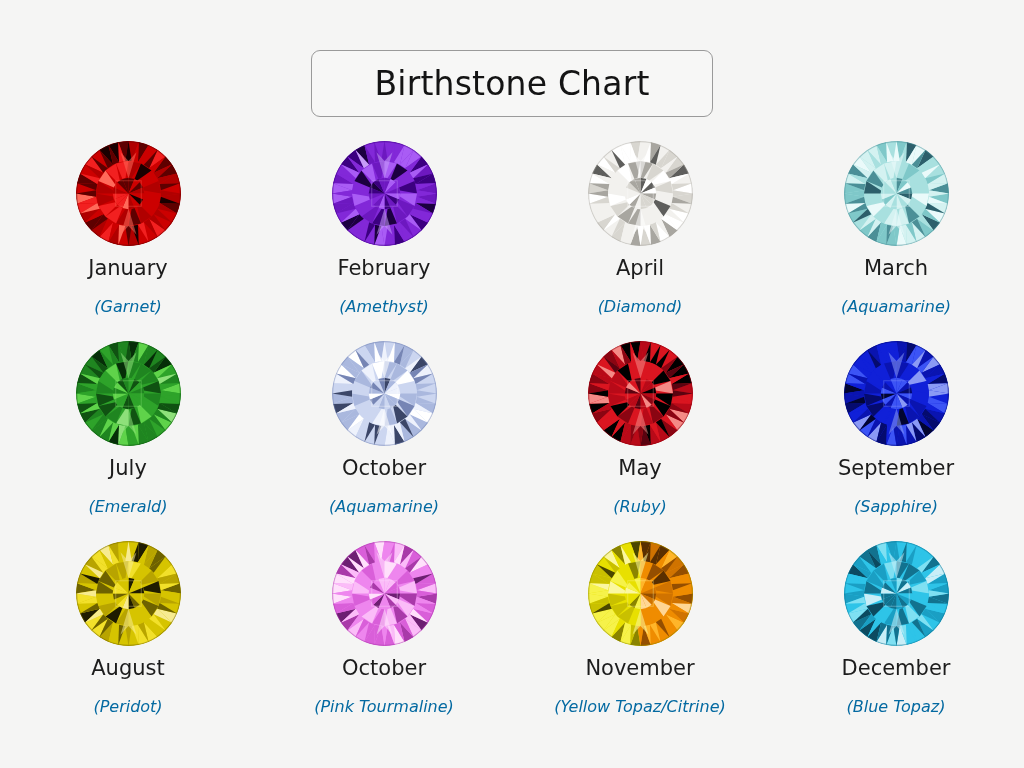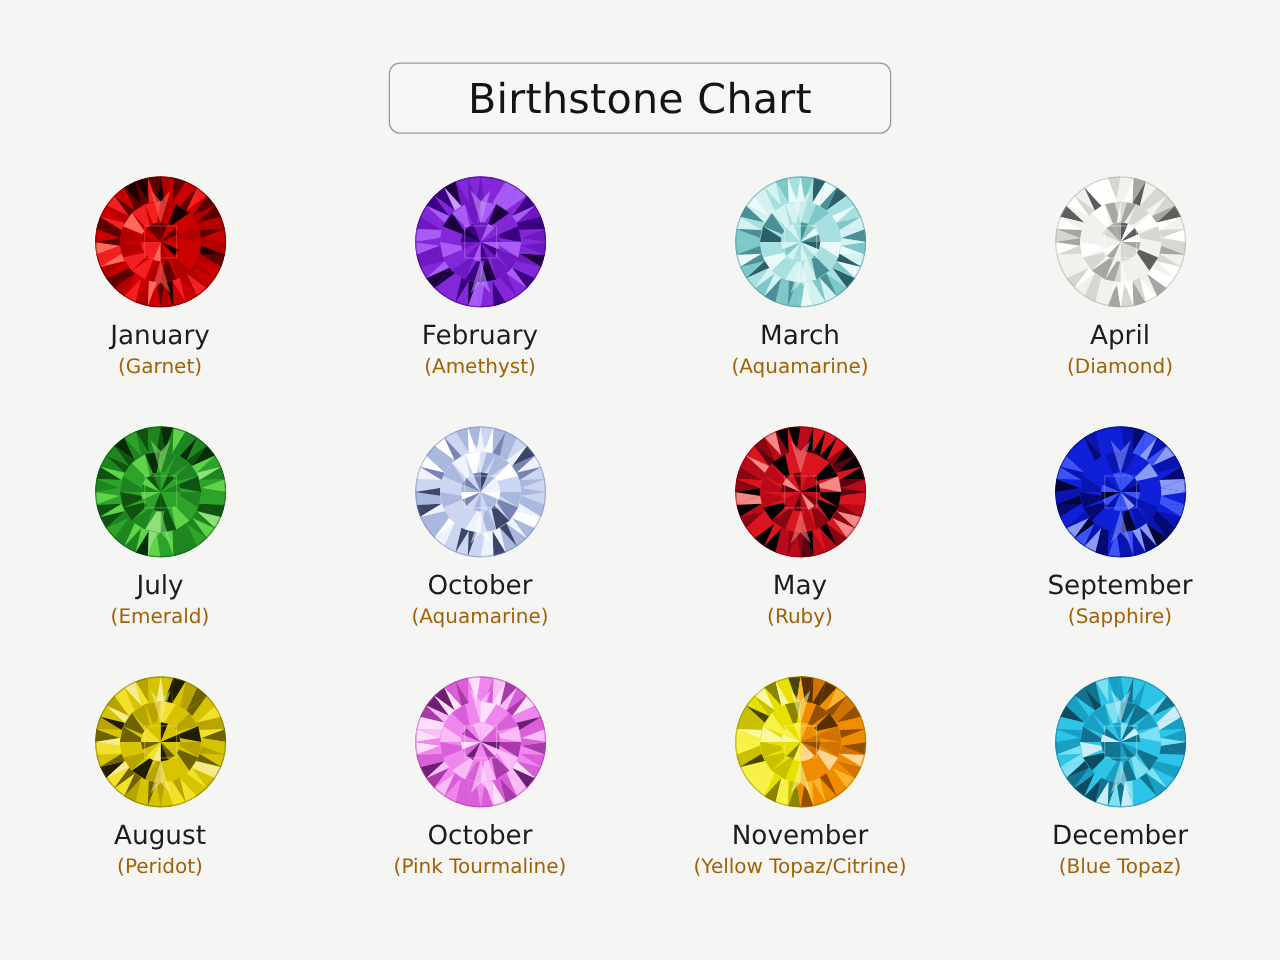--- a/index.html
+++ b/index.html
@@ -14,21 +14,21 @@
     overflow: hidden;
     position: relative;
   }
 
   
   #title-box {
     position: absolute;
     left: 311px;
     top: 50px;
     width: 402px;
-    height: 57px;
+    height: 67px;
     box-sizing: border-box;
     border: 1px solid #9a9a9a;
     border-radius: 9px;
     background: #f7f7f6;
     display: flex;
     align-items: center;
     justify-content: center;
   }
   #title-text {
     font-size: 33px;
@@ -63,26 +63,27 @@
 
   .month {
     margin-top: 10px;
     font-size: 21px;
     color: #1c1c1c;
     line-height: 1.05;
     white-space: nowrap;
     font-family: "DejaVu Sans", sans-serif;
   }
   .stone {
-    margin-top: 6px;
+    margin-top: 20px;
     font-size: 16px;
-    color: #a16207;
+    color: #0369a1;
     line-height: 1.05;
     white-space: nowrap;
     font-family: "DejaVu Sans", sans-serif;
+    font-style: italic;
   }
 </style>
 </head>
 <body>
 
 <div id="title-box">
   <div id="title-text">Birthstone Chart</div>
 </div>
 
 <div id="grid">
@@ -315,20 +316,136 @@
           </g>
         </svg>
       </div>
       <div class="month">February</div>
       <div class="stone">(Amethyst)</div>
     </div>
     <div class="cell">
       <div class="gem-wrap">
         <svg viewBox="0 0 107 107" width="107" height="107">
           <defs>
+            <clipPath id="gclip6">
+              <circle cx="53.5" cy="53.5" r="52.5"></circle>
+            </clipPath>
+          </defs>
+          <g clip-path="url(#gclip6)">
+            <circle cx="53.5" cy="53.5" r="52.5" fill="#f2f1ee"></circle>
+            <polygon points="53.5,1 63.74224190584674,2.008772778830405 56.690457917727194,21.106737146819995" fill="#f2f1ee"></polygon>
+            <polygon points="63.74224190584674,2.008772778830405 73.59088019916722,4.996324543157449 62.94876624463275,22.351592071916603" fill="#a8a6a0"></polygon>
+            <polygon points="73.59088019916722,4.996324543157449 82.66743723352911,9.847845354116373 68.84396378368622,24.793462845461047" fill="#f2f1ee"></polygon>
+            <polygon points="82.66743723352911,9.847845354116373 90.62310601229375,16.37689398770626 74.14950139952666,28.338509743042916" fill="#d8d6d0"></polygon>
+            <polygon points="90.62310601229375,16.37689398770626 97.15215464588363,24.332562766470886 78.66149025695708,32.850498600473344" fill="#d8d6d0"></polygon>
+            <polygon points="97.15215464588363,24.332562766470886 102.00367545684256,33.409119800832784 82.20653715453895,38.15603621631378" fill="#5e5e5c"></polygon>
+            <polygon points="102.00367545684256,33.409119800832784 104.9912272211696,43.25775809415327 84.6484079280834,44.05123375536725" fill="#f2f1ee"></polygon>
+            <polygon points="104.9912272211696,43.25775809415327 106,53.5 85.89326285318,50.309542082272806" fill="#ffffff"></polygon>
+            <polygon points="106,53.5 104.9912272211696,63.74224190584673 85.89326285318,56.690457917727194" fill="#d8d6d0"></polygon>
+            <polygon points="104.9912272211696,63.74224190584673 102.00367545684256,73.59088019916722 84.6484079280834,62.94876624463275" fill="#f2f1ee"></polygon>
+            <polygon points="102.00367545684256,73.59088019916722 97.15215464588363,82.66743723352911 82.20653715453895,68.84396378368622" fill="#ffffff"></polygon>
+            <polygon points="97.15215464588363,82.66743723352911 90.62310601229375,90.62310601229373 78.66149025695708,74.14950139952666" fill="#ffffff"></polygon>
+            <polygon points="90.62310601229375,90.62310601229373 82.66743723352911,97.15215464588363 74.14950139952666,78.66149025695708" fill="#a8a6a0"></polygon>
+            <polygon points="82.66743723352911,97.15215464588363 73.59088019916722,102.00367545684256 68.84396378368622,82.20653715453895" fill="#ffffff"></polygon>
+            <polygon points="73.59088019916722,102.00367545684256 63.74224190584674,104.9912272211696 62.94876624463275,84.6484079280834" fill="#a8a6a0"></polygon>
+            <polygon points="63.74224190584674,104.9912272211696 53.5,106 56.690457917727194,85.89326285318" fill="#d8d6d0"></polygon>
+            <polygon points="53.5,106 43.25775809415328,104.9912272211696 50.309542082272806,85.89326285318" fill="#a8a6a0"></polygon>
+            <polygon points="43.25775809415328,104.9912272211696 33.40911980083279,102.00367545684256 44.05123375536725,84.6484079280834" fill="#f2f1ee"></polygon>
+            <polygon points="33.40911980083279,102.00367545684256 24.33256276647088,97.15215464588363 38.15603621631379,82.20653715453896" fill="#d8d6d0"></polygon>
+            <polygon points="24.33256276647088,97.15215464588363 16.37689398770626,90.62310601229375 32.850498600473344,78.6614902569571" fill="#f2f1ee"></polygon>
+            <polygon points="16.37689398770626,90.62310601229375 9.847845354116366,82.66743723352911 28.338509743042913,74.14950139952666" fill="#d8d6d0"></polygon>
+            <polygon points="9.847845354116366,82.66743723352911 4.996324543157449,73.59088019916722 24.79346284546105,68.84396378368623" fill="#f2f1ee"></polygon>
+            <polygon points="4.996324543157449,73.59088019916722 2.008772778830405,63.742241905846726 22.351592071916606,62.94876624463275" fill="#f2f1ee"></polygon>
+            <polygon points="2.008772778830405,63.742241905846726 1,53.50000000000001 21.106737146819995,56.6904579177272" fill="#ffffff"></polygon>
+            <polygon points="1,53.50000000000001 2.008772778830398,43.25775809415329 21.106737146819995,50.309542082272806" fill="#d8d6d0"></polygon>
+            <polygon points="2.008772778830398,43.25775809415329 4.996324543157435,33.40911980083281 22.351592071916603,44.05123375536726" fill="#ffffff"></polygon>
+            <polygon points="4.996324543157435,33.40911980083281 9.847845354116373,24.33256276647088 24.793462845461047,38.15603621631378" fill="#5e5e5c"></polygon>
+            <polygon points="9.847845354116373,24.33256276647088 16.376893987706246,16.37689398770626 28.33850974304291,32.850498600473344" fill="#ffffff"></polygon>
+            <polygon points="16.376893987706246,16.37689398770626 24.332562766470843,9.847845354116401 32.85049860047335,28.338509743042906" fill="#f2f1ee"></polygon>
+            <polygon points="24.332562766470843,9.847845354116401 33.4091198008328,4.996324543157442 38.15603621631377,24.79346284546105" fill="#ffffff"></polygon>
+            <polygon points="33.4091198008328,4.996324543157442 43.257758094153246,2.008772778830405 44.05123375536725,22.351592071916606" fill="#ffffff"></polygon>
+            <polygon points="43.257758094153246,2.008772778830405 53.49999999999999,1 50.309542082272806,21.106737146819995" fill="#d8d6d0"></polygon>
+            <polygon points="53.5,1 50.309542082272806,21.106737146819995 56.690457917727194,21.106737146819995" fill="#f2f1ee"></polygon>
+            <polygon points="63.74224190584674,2.008772778830405 56.690457917727194,21.106737146819995 62.94876624463275,22.351592071916603" fill="#ffffff"></polygon>
+            <polygon points="73.59088019916722,4.996324543157449 62.94876624463275,22.351592071916603 68.84396378368622,24.793462845461047" fill="#5e5e5c"></polygon>
+            <polygon points="82.66743723352911,9.847845354116373 68.84396378368622,24.793462845461047 74.14950139952666,28.338509743042916" fill="#d8d6d0"></polygon>
+            <polygon points="90.62310601229375,16.37689398770626 74.14950139952666,28.338509743042916 78.66149025695708,32.850498600473344" fill="#f2f1ee"></polygon>
+            <polygon points="97.15215464588363,24.332562766470886 78.66149025695708,32.850498600473344 82.20653715453895,38.15603621631378" fill="#a8a6a0"></polygon>
+            <polygon points="102.00367545684256,33.409119800832784 82.20653715453895,38.15603621631378 84.6484079280834,44.05123375536725" fill="#ffffff"></polygon>
+            <polygon points="104.9912272211696,43.25775809415327 84.6484079280834,44.05123375536725 85.89326285318,50.309542082272806" fill="#d8d6d0"></polygon>
+            <polygon points="106,53.5 85.89326285318,50.309542082272806 85.89326285318,56.690457917727194" fill="#d8d6d0"></polygon>
+            <polygon points="104.9912272211696,63.74224190584673 85.89326285318,56.690457917727194 84.6484079280834,62.94876624463275" fill="#a8a6a0"></polygon>
+            <polygon points="102.00367545684256,73.59088019916722 84.6484079280834,62.94876624463275 82.20653715453895,68.84396378368622" fill="#d8d6d0"></polygon>
+            <polygon points="97.15215464588363,82.66743723352911 82.20653715453895,68.84396378368622 78.66149025695708,74.14950139952666" fill="#f2f1ee"></polygon>
+            <polygon points="90.62310601229375,90.62310601229373 78.66149025695708,74.14950139952666 74.14950139952666,78.66149025695708" fill="#ffffff"></polygon>
+            <polygon points="82.66743723352911,97.15215464588363 74.14950139952666,78.66149025695708 68.84396378368622,82.20653715453895" fill="#f2f1ee"></polygon>
+            <polygon points="73.59088019916722,102.00367545684256 68.84396378368622,82.20653715453895 62.94876624463275,84.6484079280834" fill="#d8d6d0"></polygon>
+            <polygon points="63.74224190584674,104.9912272211696 62.94876624463275,84.6484079280834 56.690457917727194,85.89326285318" fill="#ffffff"></polygon>
+            <polygon points="53.5,106 56.690457917727194,85.89326285318 50.309542082272806,85.89326285318" fill="#ffffff"></polygon>
+            <polygon points="43.25775809415328,104.9912272211696 50.309542082272806,85.89326285318 44.05123375536725,84.6484079280834" fill="#f2f1ee"></polygon>
+            <polygon points="33.40911980083279,102.00367545684256 44.05123375536725,84.6484079280834 38.15603621631379,82.20653715453896" fill="#f2f1ee"></polygon>
+            <polygon points="24.33256276647088,97.15215464588363 38.15603621631379,82.20653715453896 32.850498600473344,78.6614902569571" fill="#d8d6d0"></polygon>
+            <polygon points="16.37689398770626,90.62310601229375 32.850498600473344,78.6614902569571 28.338509743042913,74.14950139952666" fill="#ffffff"></polygon>
+            <polygon points="9.847845354116366,82.66743723352911 28.338509743042913,74.14950139952666 24.79346284546105,68.84396378368623" fill="#f2f1ee"></polygon>
+            <polygon points="4.996324543157449,73.59088019916722 24.79346284546105,68.84396378368623 22.351592071916606,62.94876624463275" fill="#f2f1ee"></polygon>
+            <polygon points="2.008772778830405,63.742241905846726 22.351592071916606,62.94876624463275 21.106737146819995,56.6904579177272" fill="#d8d6d0"></polygon>
+            <polygon points="1,53.50000000000001 21.106737146819995,56.6904579177272 21.106737146819995,50.309542082272806" fill="#a8a6a0"></polygon>
+            <polygon points="2.008772778830398,43.25775809415329 21.106737146819995,50.309542082272806 22.351592071916603,44.05123375536726" fill="#a8a6a0"></polygon>
+            <polygon points="4.996324543157435,33.40911980083281 22.351592071916603,44.05123375536726 24.793462845461047,38.15603621631378" fill="#f2f1ee"></polygon>
+            <polygon points="9.847845354116373,24.33256276647088 24.793462845461047,38.15603621631378 28.33850974304291,32.850498600473344" fill="#f2f1ee"></polygon>
+            <polygon points="16.376893987706246,16.37689398770626 28.33850974304291,32.850498600473344 32.85049860047335,28.338509743042906" fill="#d8d6d0"></polygon>
+            <polygon points="24.332562766470843,9.847845354116401 32.85049860047335,28.338509743042906 38.15603621631377,24.79346284546105" fill="#5e5e5c"></polygon>
+            <polygon points="33.4091198008328,4.996324543157442 38.15603621631377,24.79346284546105 44.05123375536725,22.351592071916606" fill="#ffffff"></polygon>
+            <polygon points="43.257758094153246,2.008772778830405 44.05123375536725,22.351592071916606 50.309542082272806,21.106737146819995" fill="#ffffff"></polygon>
+            <polygon points="53.5,20.950000000000003 65.95634572348368,23.427721216757618 56.57267257175402,38.05263183364912 53.5,37.75" fill="#a8a6a0"></polygon>
+            <polygon points="65.95634572348368,23.427721216757618 76.51632572762212,30.483674272377883 62.25023117005874,40.40435360623491 59.527264059750166,38.948897362947235" fill="#d8d6d0"></polygon>
+            <polygon points="76.51632572762212,30.483674272377883 83.57227878324238,41.04365427651633 66.5956463937651,44.74976882994127 64.63693180368813,42.36306819631188" fill="#ffffff"></polygon>
+            <polygon points="83.57227878324238,41.04365427651633 86.05,53.5 68.94736816635088,50.42732742824598 68.05110263705276,47.472735940249834" fill="#d8d6d0"></polygon>
+            <polygon points="86.05,53.5 83.57227878324238,65.95634572348368 68.94736816635088,56.57267257175402 69.25,53.5" fill="#f2f1ee"></polygon>
+            <polygon points="83.57227878324238,65.95634572348368 76.51632572762212,76.51632572762212 66.5956463937651,62.25023117005873 68.05110263705276,59.527264059750166" fill="#5e5e5c"></polygon>
+            <polygon points="76.51632572762212,76.51632572762212 65.95634572348368,83.57227878324238 62.25023117005874,66.5956463937651 64.63693180368813,64.63693180368813" fill="#f2f1ee"></polygon>
+            <polygon points="65.95634572348368,83.57227878324238 53.5,86.05 56.57267257175402,68.94736816635088 59.527264059750166,68.05110263705276" fill="#f2f1ee"></polygon>
+            <polygon points="53.5,86.05 41.04365427651633,83.57227878324238 50.42732742824599,68.94736816635088 53.5,69.25" fill="#a8a6a0"></polygon>
+            <polygon points="41.04365427651633,83.57227878324238 30.483674272377883,76.51632572762212 44.74976882994126,66.59564639376508 47.472735940249834,68.05110263705276" fill="#a8a6a0"></polygon>
+            <polygon points="30.483674272377883,76.51632572762212 23.427721216757618,65.95634572348368 40.40435360623491,62.25023117005873 42.36306819631188,64.63693180368813" fill="#d8d6d0"></polygon>
+            <polygon points="23.427721216757618,65.95634572348368 20.950000000000003,53.50000000000001 38.05263183364912,56.57267257175402 38.948897362947235,59.527264059750166" fill="#ffffff"></polygon>
+            <polygon points="20.950000000000003,53.50000000000001 23.42772121675761,41.04365427651635 38.052631833649116,50.42732742824599 37.75,53.5" fill="#f2f1ee"></polygon>
+            <polygon points="23.42772121675761,41.04365427651635 30.483674272377876,30.483674272377883 40.40435360623491,44.74976882994126 38.94889736294723,47.47273594024985" fill="#f2f1ee"></polygon>
+            <polygon points="30.483674272377876,30.483674272377883 41.043654276516335,23.427721216757615 44.74976882994125,40.40435360623492 42.36306819631187,42.36306819631188" fill="#ffffff"></polygon>
+            <polygon points="41.043654276516335,23.427721216757615 53.49999999999999,20.950000000000003 50.427327428245974,38.05263183364912 47.47273594024984,38.948897362947235" fill="#a8a6a0"></polygon>
+            <polygon points="53.5,37.75 59.527264059750166,38.948897362947235 53.5,53.5" fill="#5e5e5c"></polygon>
+            <polygon points="59.527264059750166,38.948897362947235 64.63693180368813,42.36306819631188 53.5,53.5" fill="#ffffff"></polygon>
+            <polygon points="64.63693180368813,42.36306819631188 68.05110263705276,47.472735940249834 53.5,53.5" fill="#5e5e5c"></polygon>
+            <polygon points="68.05110263705276,47.472735940249834 69.25,53.5 53.5,53.5" fill="#ffffff"></polygon>
+            <polygon points="69.25,53.5 68.05110263705276,59.527264059750166 53.5,53.5" fill="#a8a6a0"></polygon>
+            <polygon points="68.05110263705276,59.527264059750166 64.63693180368813,64.63693180368813 53.5,53.5" fill="#d8d6d0"></polygon>
+            <polygon points="64.63693180368813,64.63693180368813 59.527264059750166,68.05110263705276 53.5,53.5" fill="#d8d6d0"></polygon>
+            <polygon points="59.527264059750166,68.05110263705276 53.5,69.25 53.5,53.5" fill="#d8d6d0"></polygon>
+            <polygon points="53.5,69.25 47.472735940249834,68.05110263705276 53.5,53.5" fill="#f2f1ee"></polygon>
+            <polygon points="47.472735940249834,68.05110263705276 42.36306819631188,64.63693180368813 53.5,53.5" fill="#a8a6a0"></polygon>
+            <polygon points="42.36306819631188,64.63693180368813 38.948897362947235,59.527264059750166 53.5,53.5" fill="#ffffff"></polygon>
+            <polygon points="38.948897362947235,59.527264059750166 37.75,53.5 53.5,53.5" fill="#f2f1ee"></polygon>
+            <polygon points="37.75,53.5 38.94889736294723,47.47273594024985 53.5,53.5" fill="#f2f1ee"></polygon>
+            <polygon points="38.94889736294723,47.47273594024985 42.36306819631187,42.36306819631188 53.5,53.5" fill="#d8d6d0"></polygon>
+            <polygon points="42.36306819631187,42.36306819631188 47.47273594024984,38.948897362947235 53.5,53.5" fill="#a8a6a0"></polygon>
+            <polygon points="47.47273594024984,38.948897362947235 53.5,37.75 53.5,53.5" fill="#a8a6a0"></polygon>
+            <rect x="40.7425" y="40.7425" width="25.515" height="25.515" fill="none" stroke="#ffffff" stroke-opacity="0.35" stroke-width="1"></rect>
+            <polygon points="53.5,38.5375 45.48602219418512,12.271658295198115 53.5,20.950000000000003 61.51397780581489,12.271658295198115" fill="#ffffff" opacity="0.55"></polygon>
+            <polygon points="53.5,68.4625 61.51397780581489,94.72834170480189 53.5,86.05 45.48602219418512,94.72834170480189" fill="#ffffff" opacity="0.55"></polygon>
+            <circle cx="53.5" cy="53.5" r="52" fill="none" stroke="#a8a6a0" stroke-opacity="0.45" stroke-width="1.4"></circle>
+          </g>
+        </svg>
+      </div>
+      <div class="month">April</div>
+      <div class="stone">(Diamond)</div>
+    </div>
+    <div class="cell">
+      <div class="gem-wrap">
+        <svg viewBox="0 0 107 107" width="107" height="107">
+          <defs>
             <clipPath id="gclip5">
               <circle cx="53.5" cy="53.5" r="52.5"></circle>
             </clipPath>
           </defs>
           <g clip-path="url(#gclip5)">
             <circle cx="53.5" cy="53.5" r="52.5" fill="#a8e0df"></circle>
             <polygon points="53.5,1 63.74224190584674,2.008772778830405 56.690457917727194,21.106737146819995" fill="#7fc8c9"></polygon>
             <polygon points="63.74224190584674,2.008772778830405 73.59088019916722,4.996324543157449 62.94876624463275,22.351592071916603" fill="#2d5f6b"></polygon>
             <polygon points="73.59088019916722,4.996324543157449 82.66743723352911,9.847845354116373 68.84396378368622,24.793462845461047" fill="#eafafa"></polygon>
             <polygon points="82.66743723352911,9.847845354116373 90.62310601229375,16.37689398770626 74.14950139952666,28.338509743042916" fill="#2d5f6b"></polygon>
@@ -426,136 +543,20 @@
             <polygon points="47.47273594024984,38.948897362947235 53.5,37.75 53.5,53.5" fill="#a8e0df"></polygon>
             <rect x="40.7425" y="40.7425" width="25.515" height="25.515" fill="none" stroke="#eafafa" stroke-opacity="0.35" stroke-width="1"></rect>
             <polygon points="53.5,38.5375 45.48602219418512,12.271658295198115 53.5,20.950000000000003 61.51397780581489,12.271658295198115" fill="#eafafa" opacity="0.55"></polygon>
             <polygon points="53.5,68.4625 61.51397780581489,94.72834170480189 53.5,86.05 45.48602219418512,94.72834170480189" fill="#eafafa" opacity="0.55"></polygon>
             <circle cx="53.5" cy="53.5" r="52" fill="none" stroke="#4b8f97" stroke-opacity="0.45" stroke-width="1.4"></circle>
           </g>
         </svg>
       </div>
       <div class="month">March</div>
       <div class="stone">(Aquamarine)</div>
-    </div>
-    <div class="cell">
-      <div class="gem-wrap">
-        <svg viewBox="0 0 107 107" width="107" height="107">
-          <defs>
-            <clipPath id="gclip6">
-              <circle cx="53.5" cy="53.5" r="52.5"></circle>
-            </clipPath>
-          </defs>
-          <g clip-path="url(#gclip6)">
-            <circle cx="53.5" cy="53.5" r="52.5" fill="#f2f1ee"></circle>
-            <polygon points="53.5,1 63.74224190584674,2.008772778830405 56.690457917727194,21.106737146819995" fill="#f2f1ee"></polygon>
-            <polygon points="63.74224190584674,2.008772778830405 73.59088019916722,4.996324543157449 62.94876624463275,22.351592071916603" fill="#a8a6a0"></polygon>
-            <polygon points="73.59088019916722,4.996324543157449 82.66743723352911,9.847845354116373 68.84396378368622,24.793462845461047" fill="#f2f1ee"></polygon>
-            <polygon points="82.66743723352911,9.847845354116373 90.62310601229375,16.37689398770626 74.14950139952666,28.338509743042916" fill="#d8d6d0"></polygon>
-            <polygon points="90.62310601229375,16.37689398770626 97.15215464588363,24.332562766470886 78.66149025695708,32.850498600473344" fill="#d8d6d0"></polygon>
-            <polygon points="97.15215464588363,24.332562766470886 102.00367545684256,33.409119800832784 82.20653715453895,38.15603621631378" fill="#5e5e5c"></polygon>
-            <polygon points="102.00367545684256,33.409119800832784 104.9912272211696,43.25775809415327 84.6484079280834,44.05123375536725" fill="#f2f1ee"></polygon>
-            <polygon points="104.9912272211696,43.25775809415327 106,53.5 85.89326285318,50.309542082272806" fill="#ffffff"></polygon>
-            <polygon points="106,53.5 104.9912272211696,63.74224190584673 85.89326285318,56.690457917727194" fill="#d8d6d0"></polygon>
-            <polygon points="104.9912272211696,63.74224190584673 102.00367545684256,73.59088019916722 84.6484079280834,62.94876624463275" fill="#f2f1ee"></polygon>
-            <polygon points="102.00367545684256,73.59088019916722 97.15215464588363,82.66743723352911 82.20653715453895,68.84396378368622" fill="#ffffff"></polygon>
-            <polygon points="97.15215464588363,82.66743723352911 90.62310601229375,90.62310601229373 78.66149025695708,74.14950139952666" fill="#ffffff"></polygon>
-            <polygon points="90.62310601229375,90.62310601229373 82.66743723352911,97.15215464588363 74.14950139952666,78.66149025695708" fill="#a8a6a0"></polygon>
-            <polygon points="82.66743723352911,97.15215464588363 73.59088019916722,102.00367545684256 68.84396378368622,82.20653715453895" fill="#ffffff"></polygon>
-            <polygon points="73.59088019916722,102.00367545684256 63.74224190584674,104.9912272211696 62.94876624463275,84.6484079280834" fill="#a8a6a0"></polygon>
-            <polygon points="63.74224190584674,104.9912272211696 53.5,106 56.690457917727194,85.89326285318" fill="#d8d6d0"></polygon>
-            <polygon points="53.5,106 43.25775809415328,104.9912272211696 50.309542082272806,85.89326285318" fill="#a8a6a0"></polygon>
-            <polygon points="43.25775809415328,104.9912272211696 33.40911980083279,102.00367545684256 44.05123375536725,84.6484079280834" fill="#f2f1ee"></polygon>
-            <polygon points="33.40911980083279,102.00367545684256 24.33256276647088,97.15215464588363 38.15603621631379,82.20653715453896" fill="#d8d6d0"></polygon>
-            <polygon points="24.33256276647088,97.15215464588363 16.37689398770626,90.62310601229375 32.850498600473344,78.6614902569571" fill="#f2f1ee"></polygon>
-            <polygon points="16.37689398770626,90.62310601229375 9.847845354116366,82.66743723352911 28.338509743042913,74.14950139952666" fill="#d8d6d0"></polygon>
-            <polygon points="9.847845354116366,82.66743723352911 4.996324543157449,73.59088019916722 24.79346284546105,68.84396378368623" fill="#f2f1ee"></polygon>
-            <polygon points="4.996324543157449,73.59088019916722 2.008772778830405,63.742241905846726 22.351592071916606,62.94876624463275" fill="#f2f1ee"></polygon>
-            <polygon points="2.008772778830405,63.742241905846726 1,53.50000000000001 21.106737146819995,56.6904579177272" fill="#ffffff"></polygon>
-            <polygon points="1,53.50000000000001 2.008772778830398,43.25775809415329 21.106737146819995,50.309542082272806" fill="#d8d6d0"></polygon>
-            <polygon points="2.008772778830398,43.25775809415329 4.996324543157435,33.40911980083281 22.351592071916603,44.05123375536726" fill="#ffffff"></polygon>
-            <polygon points="4.996324543157435,33.40911980083281 9.847845354116373,24.33256276647088 24.793462845461047,38.15603621631378" fill="#5e5e5c"></polygon>
-            <polygon points="9.847845354116373,24.33256276647088 16.376893987706246,16.37689398770626 28.33850974304291,32.850498600473344" fill="#ffffff"></polygon>
-            <polygon points="16.376893987706246,16.37689398770626 24.332562766470843,9.847845354116401 32.85049860047335,28.338509743042906" fill="#f2f1ee"></polygon>
-            <polygon points="24.332562766470843,9.847845354116401 33.4091198008328,4.996324543157442 38.15603621631377,24.79346284546105" fill="#ffffff"></polygon>
-            <polygon points="33.4091198008328,4.996324543157442 43.257758094153246,2.008772778830405 44.05123375536725,22.351592071916606" fill="#ffffff"></polygon>
-            <polygon points="43.257758094153246,2.008772778830405 53.49999999999999,1 50.309542082272806,21.106737146819995" fill="#d8d6d0"></polygon>
-            <polygon points="53.5,1 50.309542082272806,21.106737146819995 56.690457917727194,21.106737146819995" fill="#f2f1ee"></polygon>
-            <polygon points="63.74224190584674,2.008772778830405 56.690457917727194,21.106737146819995 62.94876624463275,22.351592071916603" fill="#ffffff"></polygon>
-            <polygon points="73.59088019916722,4.996324543157449 62.94876624463275,22.351592071916603 68.84396378368622,24.793462845461047" fill="#5e5e5c"></polygon>
-            <polygon points="82.66743723352911,9.847845354116373 68.84396378368622,24.793462845461047 74.14950139952666,28.338509743042916" fill="#d8d6d0"></polygon>
-            <polygon points="90.62310601229375,16.37689398770626 74.14950139952666,28.338509743042916 78.66149025695708,32.850498600473344" fill="#f2f1ee"></polygon>
-            <polygon points="97.15215464588363,24.332562766470886 78.66149025695708,32.850498600473344 82.20653715453895,38.15603621631378" fill="#a8a6a0"></polygon>
-            <polygon points="102.00367545684256,33.409119800832784 82.20653715453895,38.15603621631378 84.6484079280834,44.05123375536725" fill="#ffffff"></polygon>
-            <polygon points="104.9912272211696,43.25775809415327 84.6484079280834,44.05123375536725 85.89326285318,50.309542082272806" fill="#d8d6d0"></polygon>
-            <polygon points="106,53.5 85.89326285318,50.309542082272806 85.89326285318,56.690457917727194" fill="#d8d6d0"></polygon>
-            <polygon points="104.9912272211696,63.74224190584673 85.89326285318,56.690457917727194 84.6484079280834,62.94876624463275" fill="#a8a6a0"></polygon>
-            <polygon points="102.00367545684256,73.59088019916722 84.6484079280834,62.94876624463275 82.20653715453895,68.84396378368622" fill="#d8d6d0"></polygon>
-            <polygon points="97.15215464588363,82.66743723352911 82.20653715453895,68.84396378368622 78.66149025695708,74.14950139952666" fill="#f2f1ee"></polygon>
-            <polygon points="90.62310601229375,90.62310601229373 78.66149025695708,74.14950139952666 74.14950139952666,78.66149025695708" fill="#ffffff"></polygon>
-            <polygon points="82.66743723352911,97.15215464588363 74.14950139952666,78.66149025695708 68.84396378368622,82.20653715453895" fill="#f2f1ee"></polygon>
-            <polygon points="73.59088019916722,102.00367545684256 68.84396378368622,82.20653715453895 62.94876624463275,84.6484079280834" fill="#d8d6d0"></polygon>
-            <polygon points="63.74224190584674,104.9912272211696 62.94876624463275,84.6484079280834 56.690457917727194,85.89326285318" fill="#ffffff"></polygon>
-            <polygon points="53.5,106 56.690457917727194,85.89326285318 50.309542082272806,85.89326285318" fill="#ffffff"></polygon>
-            <polygon points="43.25775809415328,104.9912272211696 50.309542082272806,85.89326285318 44.05123375536725,84.6484079280834" fill="#f2f1ee"></polygon>
-            <polygon points="33.40911980083279,102.00367545684256 44.05123375536725,84.6484079280834 38.15603621631379,82.20653715453896" fill="#f2f1ee"></polygon>
-            <polygon points="24.33256276647088,97.15215464588363 38.15603621631379,82.20653715453896 32.850498600473344,78.6614902569571" fill="#d8d6d0"></polygon>
-            <polygon points="16.37689398770626,90.62310601229375 32.850498600473344,78.6614902569571 28.338509743042913,74.14950139952666" fill="#ffffff"></polygon>
-            <polygon points="9.847845354116366,82.66743723352911 28.338509743042913,74.14950139952666 24.79346284546105,68.84396378368623" fill="#f2f1ee"></polygon>
-            <polygon points="4.996324543157449,73.59088019916722 24.79346284546105,68.84396378368623 22.351592071916606,62.94876624463275" fill="#f2f1ee"></polygon>
-            <polygon points="2.008772778830405,63.742241905846726 22.351592071916606,62.94876624463275 21.106737146819995,56.6904579177272" fill="#d8d6d0"></polygon>
-            <polygon points="1,53.50000000000001 21.106737146819995,56.6904579177272 21.106737146819995,50.309542082272806" fill="#a8a6a0"></polygon>
-            <polygon points="2.008772778830398,43.25775809415329 21.106737146819995,50.309542082272806 22.351592071916603,44.05123375536726" fill="#a8a6a0"></polygon>
-            <polygon points="4.996324543157435,33.40911980083281 22.351592071916603,44.05123375536726 24.793462845461047,38.15603621631378" fill="#f2f1ee"></polygon>
-            <polygon points="9.847845354116373,24.33256276647088 24.793462845461047,38.15603621631378 28.33850974304291,32.850498600473344" fill="#f2f1ee"></polygon>
-            <polygon points="16.376893987706246,16.37689398770626 28.33850974304291,32.850498600473344 32.85049860047335,28.338509743042906" fill="#d8d6d0"></polygon>
-            <polygon points="24.332562766470843,9.847845354116401 32.85049860047335,28.338509743042906 38.15603621631377,24.79346284546105" fill="#5e5e5c"></polygon>
-            <polygon points="33.4091198008328,4.996324543157442 38.15603621631377,24.79346284546105 44.05123375536725,22.351592071916606" fill="#ffffff"></polygon>
-            <polygon points="43.257758094153246,2.008772778830405 44.05123375536725,22.351592071916606 50.309542082272806,21.106737146819995" fill="#ffffff"></polygon>
-            <polygon points="53.5,20.950000000000003 65.95634572348368,23.427721216757618 56.57267257175402,38.05263183364912 53.5,37.75" fill="#a8a6a0"></polygon>
-            <polygon points="65.95634572348368,23.427721216757618 76.51632572762212,30.483674272377883 62.25023117005874,40.40435360623491 59.527264059750166,38.948897362947235" fill="#d8d6d0"></polygon>
-            <polygon points="76.51632572762212,30.483674272377883 83.57227878324238,41.04365427651633 66.5956463937651,44.74976882994127 64.63693180368813,42.36306819631188" fill="#ffffff"></polygon>
-            <polygon points="83.57227878324238,41.04365427651633 86.05,53.5 68.94736816635088,50.42732742824598 68.05110263705276,47.472735940249834" fill="#d8d6d0"></polygon>
-            <polygon points="86.05,53.5 83.57227878324238,65.95634572348368 68.94736816635088,56.57267257175402 69.25,53.5" fill="#f2f1ee"></polygon>
-            <polygon points="83.57227878324238,65.95634572348368 76.51632572762212,76.51632572762212 66.5956463937651,62.25023117005873 68.05110263705276,59.527264059750166" fill="#5e5e5c"></polygon>
-            <polygon points="76.51632572762212,76.51632572762212 65.95634572348368,83.57227878324238 62.25023117005874,66.5956463937651 64.63693180368813,64.63693180368813" fill="#f2f1ee"></polygon>
-            <polygon points="65.95634572348368,83.57227878324238 53.5,86.05 56.57267257175402,68.94736816635088 59.527264059750166,68.05110263705276" fill="#f2f1ee"></polygon>
-            <polygon points="53.5,86.05 41.04365427651633,83.57227878324238 50.42732742824599,68.94736816635088 53.5,69.25" fill="#a8a6a0"></polygon>
-            <polygon points="41.04365427651633,83.57227878324238 30.483674272377883,76.51632572762212 44.74976882994126,66.59564639376508 47.472735940249834,68.05110263705276" fill="#a8a6a0"></polygon>
-            <polygon points="30.483674272377883,76.51632572762212 23.427721216757618,65.95634572348368 40.40435360623491,62.25023117005873 42.36306819631188,64.63693180368813" fill="#d8d6d0"></polygon>
-            <polygon points="23.427721216757618,65.95634572348368 20.950000000000003,53.50000000000001 38.05263183364912,56.57267257175402 38.948897362947235,59.527264059750166" fill="#ffffff"></polygon>
-            <polygon points="20.950000000000003,53.50000000000001 23.42772121675761,41.04365427651635 38.052631833649116,50.42732742824599 37.75,53.5" fill="#f2f1ee"></polygon>
-            <polygon points="23.42772121675761,41.04365427651635 30.483674272377876,30.483674272377883 40.40435360623491,44.74976882994126 38.94889736294723,47.47273594024985" fill="#f2f1ee"></polygon>
-            <polygon points="30.483674272377876,30.483674272377883 41.043654276516335,23.427721216757615 44.74976882994125,40.40435360623492 42.36306819631187,42.36306819631188" fill="#ffffff"></polygon>
-            <polygon points="41.043654276516335,23.427721216757615 53.49999999999999,20.950000000000003 50.427327428245974,38.05263183364912 47.47273594024984,38.948897362947235" fill="#a8a6a0"></polygon>
-            <polygon points="53.5,37.75 59.527264059750166,38.948897362947235 53.5,53.5" fill="#5e5e5c"></polygon>
-            <polygon points="59.527264059750166,38.948897362947235 64.63693180368813,42.36306819631188 53.5,53.5" fill="#ffffff"></polygon>
-            <polygon points="64.63693180368813,42.36306819631188 68.05110263705276,47.472735940249834 53.5,53.5" fill="#5e5e5c"></polygon>
-            <polygon points="68.05110263705276,47.472735940249834 69.25,53.5 53.5,53.5" fill="#ffffff"></polygon>
-            <polygon points="69.25,53.5 68.05110263705276,59.527264059750166 53.5,53.5" fill="#a8a6a0"></polygon>
-            <polygon points="68.05110263705276,59.527264059750166 64.63693180368813,64.63693180368813 53.5,53.5" fill="#d8d6d0"></polygon>
-            <polygon points="64.63693180368813,64.63693180368813 59.527264059750166,68.05110263705276 53.5,53.5" fill="#d8d6d0"></polygon>
-            <polygon points="59.527264059750166,68.05110263705276 53.5,69.25 53.5,53.5" fill="#d8d6d0"></polygon>
-            <polygon points="53.5,69.25 47.472735940249834,68.05110263705276 53.5,53.5" fill="#f2f1ee"></polygon>
-            <polygon points="47.472735940249834,68.05110263705276 42.36306819631188,64.63693180368813 53.5,53.5" fill="#a8a6a0"></polygon>
-            <polygon points="42.36306819631188,64.63693180368813 38.948897362947235,59.527264059750166 53.5,53.5" fill="#ffffff"></polygon>
-            <polygon points="38.948897362947235,59.527264059750166 37.75,53.5 53.5,53.5" fill="#f2f1ee"></polygon>
-            <polygon points="37.75,53.5 38.94889736294723,47.47273594024985 53.5,53.5" fill="#f2f1ee"></polygon>
-            <polygon points="38.94889736294723,47.47273594024985 42.36306819631187,42.36306819631188 53.5,53.5" fill="#d8d6d0"></polygon>
-            <polygon points="42.36306819631187,42.36306819631188 47.47273594024984,38.948897362947235 53.5,53.5" fill="#a8a6a0"></polygon>
-            <polygon points="47.47273594024984,38.948897362947235 53.5,37.75 53.5,53.5" fill="#a8a6a0"></polygon>
-            <rect x="40.7425" y="40.7425" width="25.515" height="25.515" fill="none" stroke="#ffffff" stroke-opacity="0.35" stroke-width="1"></rect>
-            <polygon points="53.5,38.5375 45.48602219418512,12.271658295198115 53.5,20.950000000000003 61.51397780581489,12.271658295198115" fill="#ffffff" opacity="0.55"></polygon>
-            <polygon points="53.5,68.4625 61.51397780581489,94.72834170480189 53.5,86.05 45.48602219418512,94.72834170480189" fill="#ffffff" opacity="0.55"></polygon>
-            <circle cx="53.5" cy="53.5" r="52" fill="none" stroke="#a8a6a0" stroke-opacity="0.45" stroke-width="1.4"></circle>
-          </g>
-        </svg>
-      </div>
-      <div class="month">April</div>
-      <div class="stone">(Diamond)</div>
     </div>
     <div class="cell">
       <div class="gem-wrap">
         <svg viewBox="0 0 107 107" width="107" height="107">
           <defs>
             <clipPath id="gclip7">
               <circle cx="53.5" cy="53.5" r="52.5"></circle>
             </clipPath>
           </defs>
           <g clip-path="url(#gclip7)">

